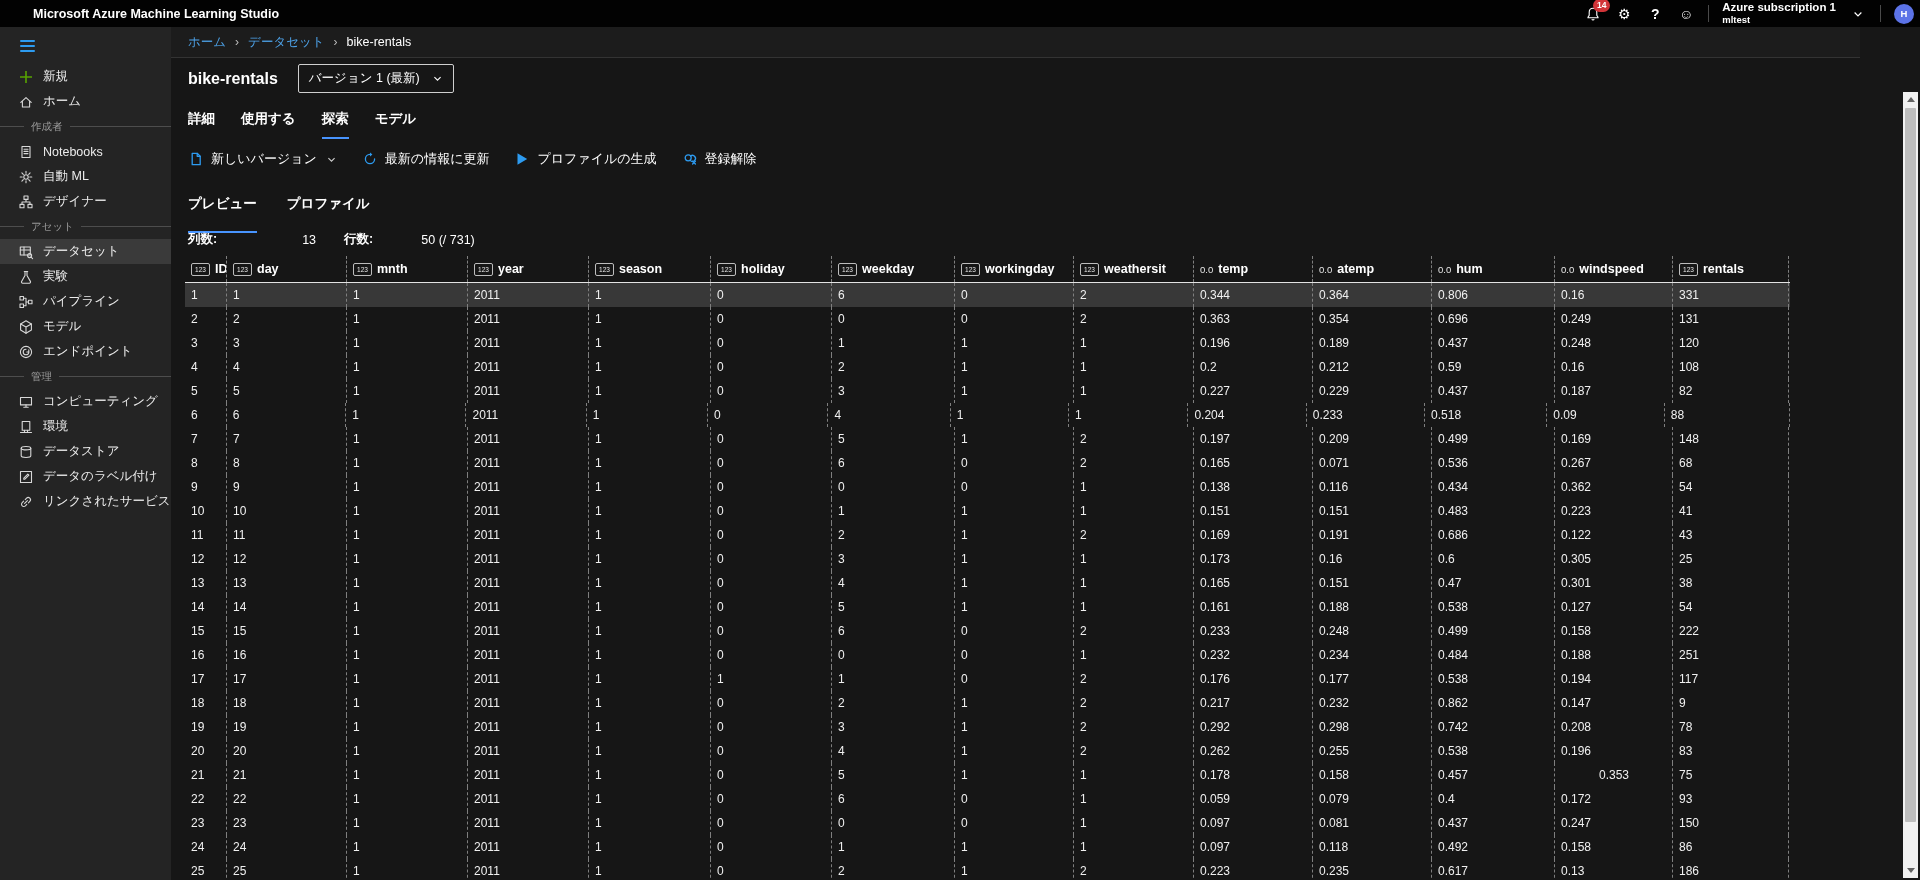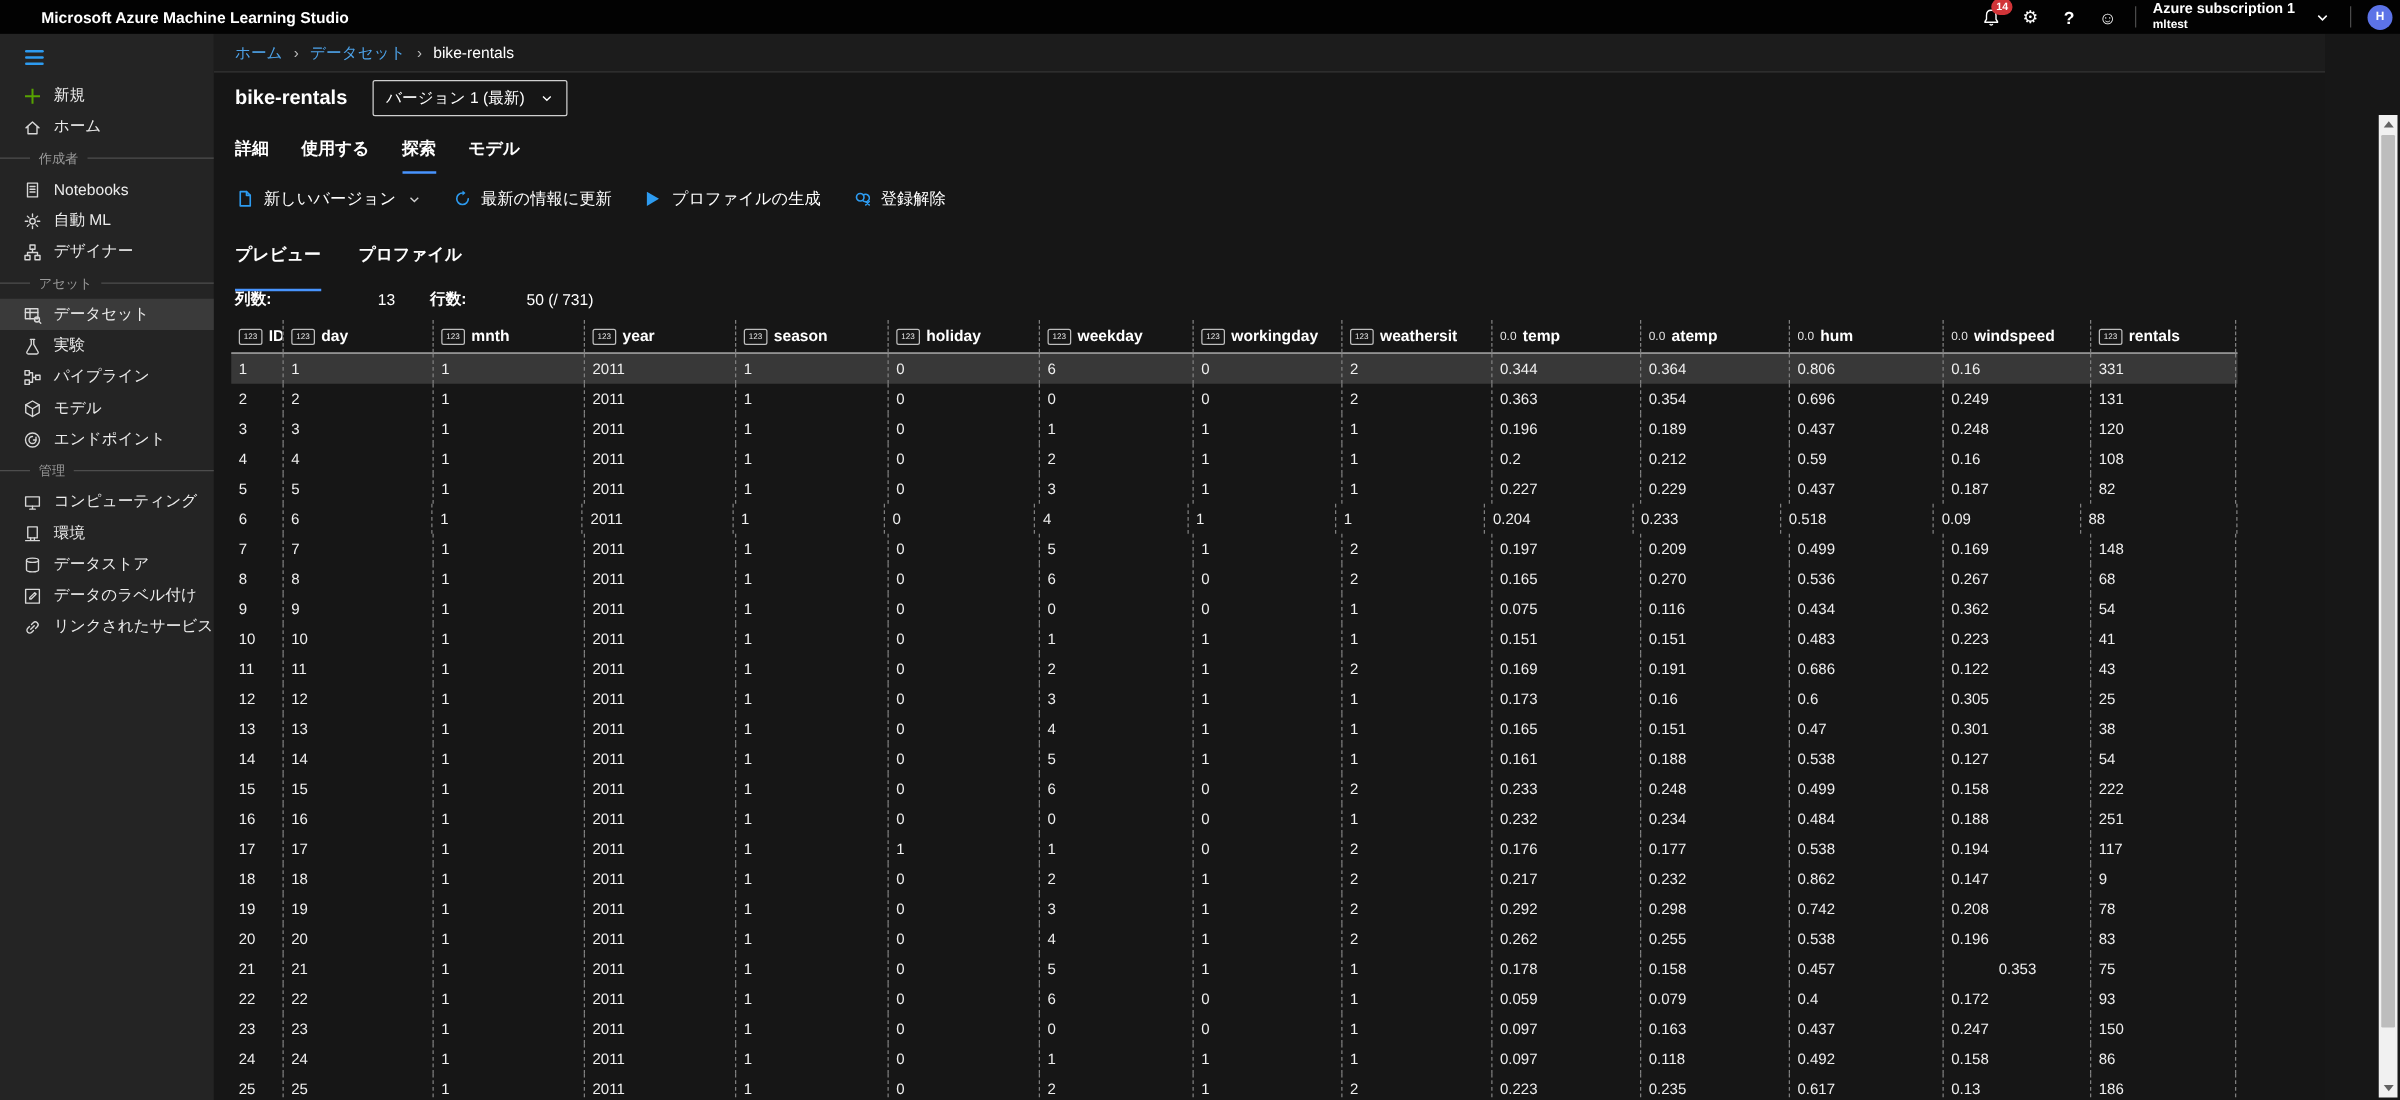--- a/index.html
+++ b/index.html
@@ -515,36 +515,36 @@
           <div class="td" style="width: 41px;">8</div>
           <div class="td" style="width: 120px;">8</div>
           <div class="td" style="width: 121px;">1</div>
           <div class="td" style="width: 121px;">2011</div>
           <div class="td" style="width: 122px;">1</div>
           <div class="td" style="width: 121px;">0</div>
           <div class="td" style="width: 123px;">6</div>
           <div class="td" style="width: 119px;">0</div>
           <div class="td" style="width: 120px;">2</div>
           <div class="td" style="width: 119px;">0.165</div>
-          <div class="td" style="width: 119px;">0.270</div>
+          <div class="td" style="width: 119px;">0.071</div>
           <div class="td" style="width: 123px;">0.536</div>
           <div class="td" style="width: 118px;">0.267</div>
           <div class="td" style="width: 117px;">68</div>
         </div>
         <div class="trow">
           <div class="td" style="width: 41px;">9</div>
           <div class="td" style="width: 120px;">9</div>
           <div class="td" style="width: 121px;">1</div>
           <div class="td" style="width: 121px;">2011</div>
           <div class="td" style="width: 122px;">1</div>
           <div class="td" style="width: 121px;">0</div>
           <div class="td" style="width: 123px;">0</div>
           <div class="td" style="width: 119px;">0</div>
           <div class="td" style="width: 120px;">1</div>
-          <div class="td" style="width: 119px;">0.075</div>
+          <div class="td" style="width: 119px;">0.138</div>
           <div class="td" style="width: 119px;">0.116</div>
           <div class="td" style="width: 123px;">0.434</div>
           <div class="td" style="width: 118px;">0.362</div>
           <div class="td" style="width: 117px;">54</div>
         </div>
         <div class="trow">
           <div class="td" style="width: 41px;">10</div>
           <div class="td" style="width: 120px;">10</div>
           <div class="td" style="width: 121px;">1</div>
           <div class="td" style="width: 121px;">2011</div>
@@ -755,21 +755,21 @@
           <div class="td" style="width: 41px;">23</div>
           <div class="td" style="width: 120px;">23</div>
           <div class="td" style="width: 121px;">1</div>
           <div class="td" style="width: 121px;">2011</div>
           <div class="td" style="width: 122px;">1</div>
           <div class="td" style="width: 121px;">0</div>
           <div class="td" style="width: 123px;">0</div>
           <div class="td" style="width: 119px;">0</div>
           <div class="td" style="width: 120px;">1</div>
           <div class="td" style="width: 119px;">0.097</div>
-          <div class="td" style="width: 119px;">0.163</div>
+          <div class="td" style="width: 119px;">0.081</div>
           <div class="td" style="width: 123px;">0.437</div>
           <div class="td" style="width: 118px;">0.247</div>
           <div class="td" style="width: 117px;">150</div>
         </div>
         <div class="trow">
           <div class="td" style="width: 41px;">24</div>
           <div class="td" style="width: 120px;">24</div>
           <div class="td" style="width: 121px;">1</div>
           <div class="td" style="width: 121px;">2011</div>
           <div class="td" style="width: 122px;">1</div>

